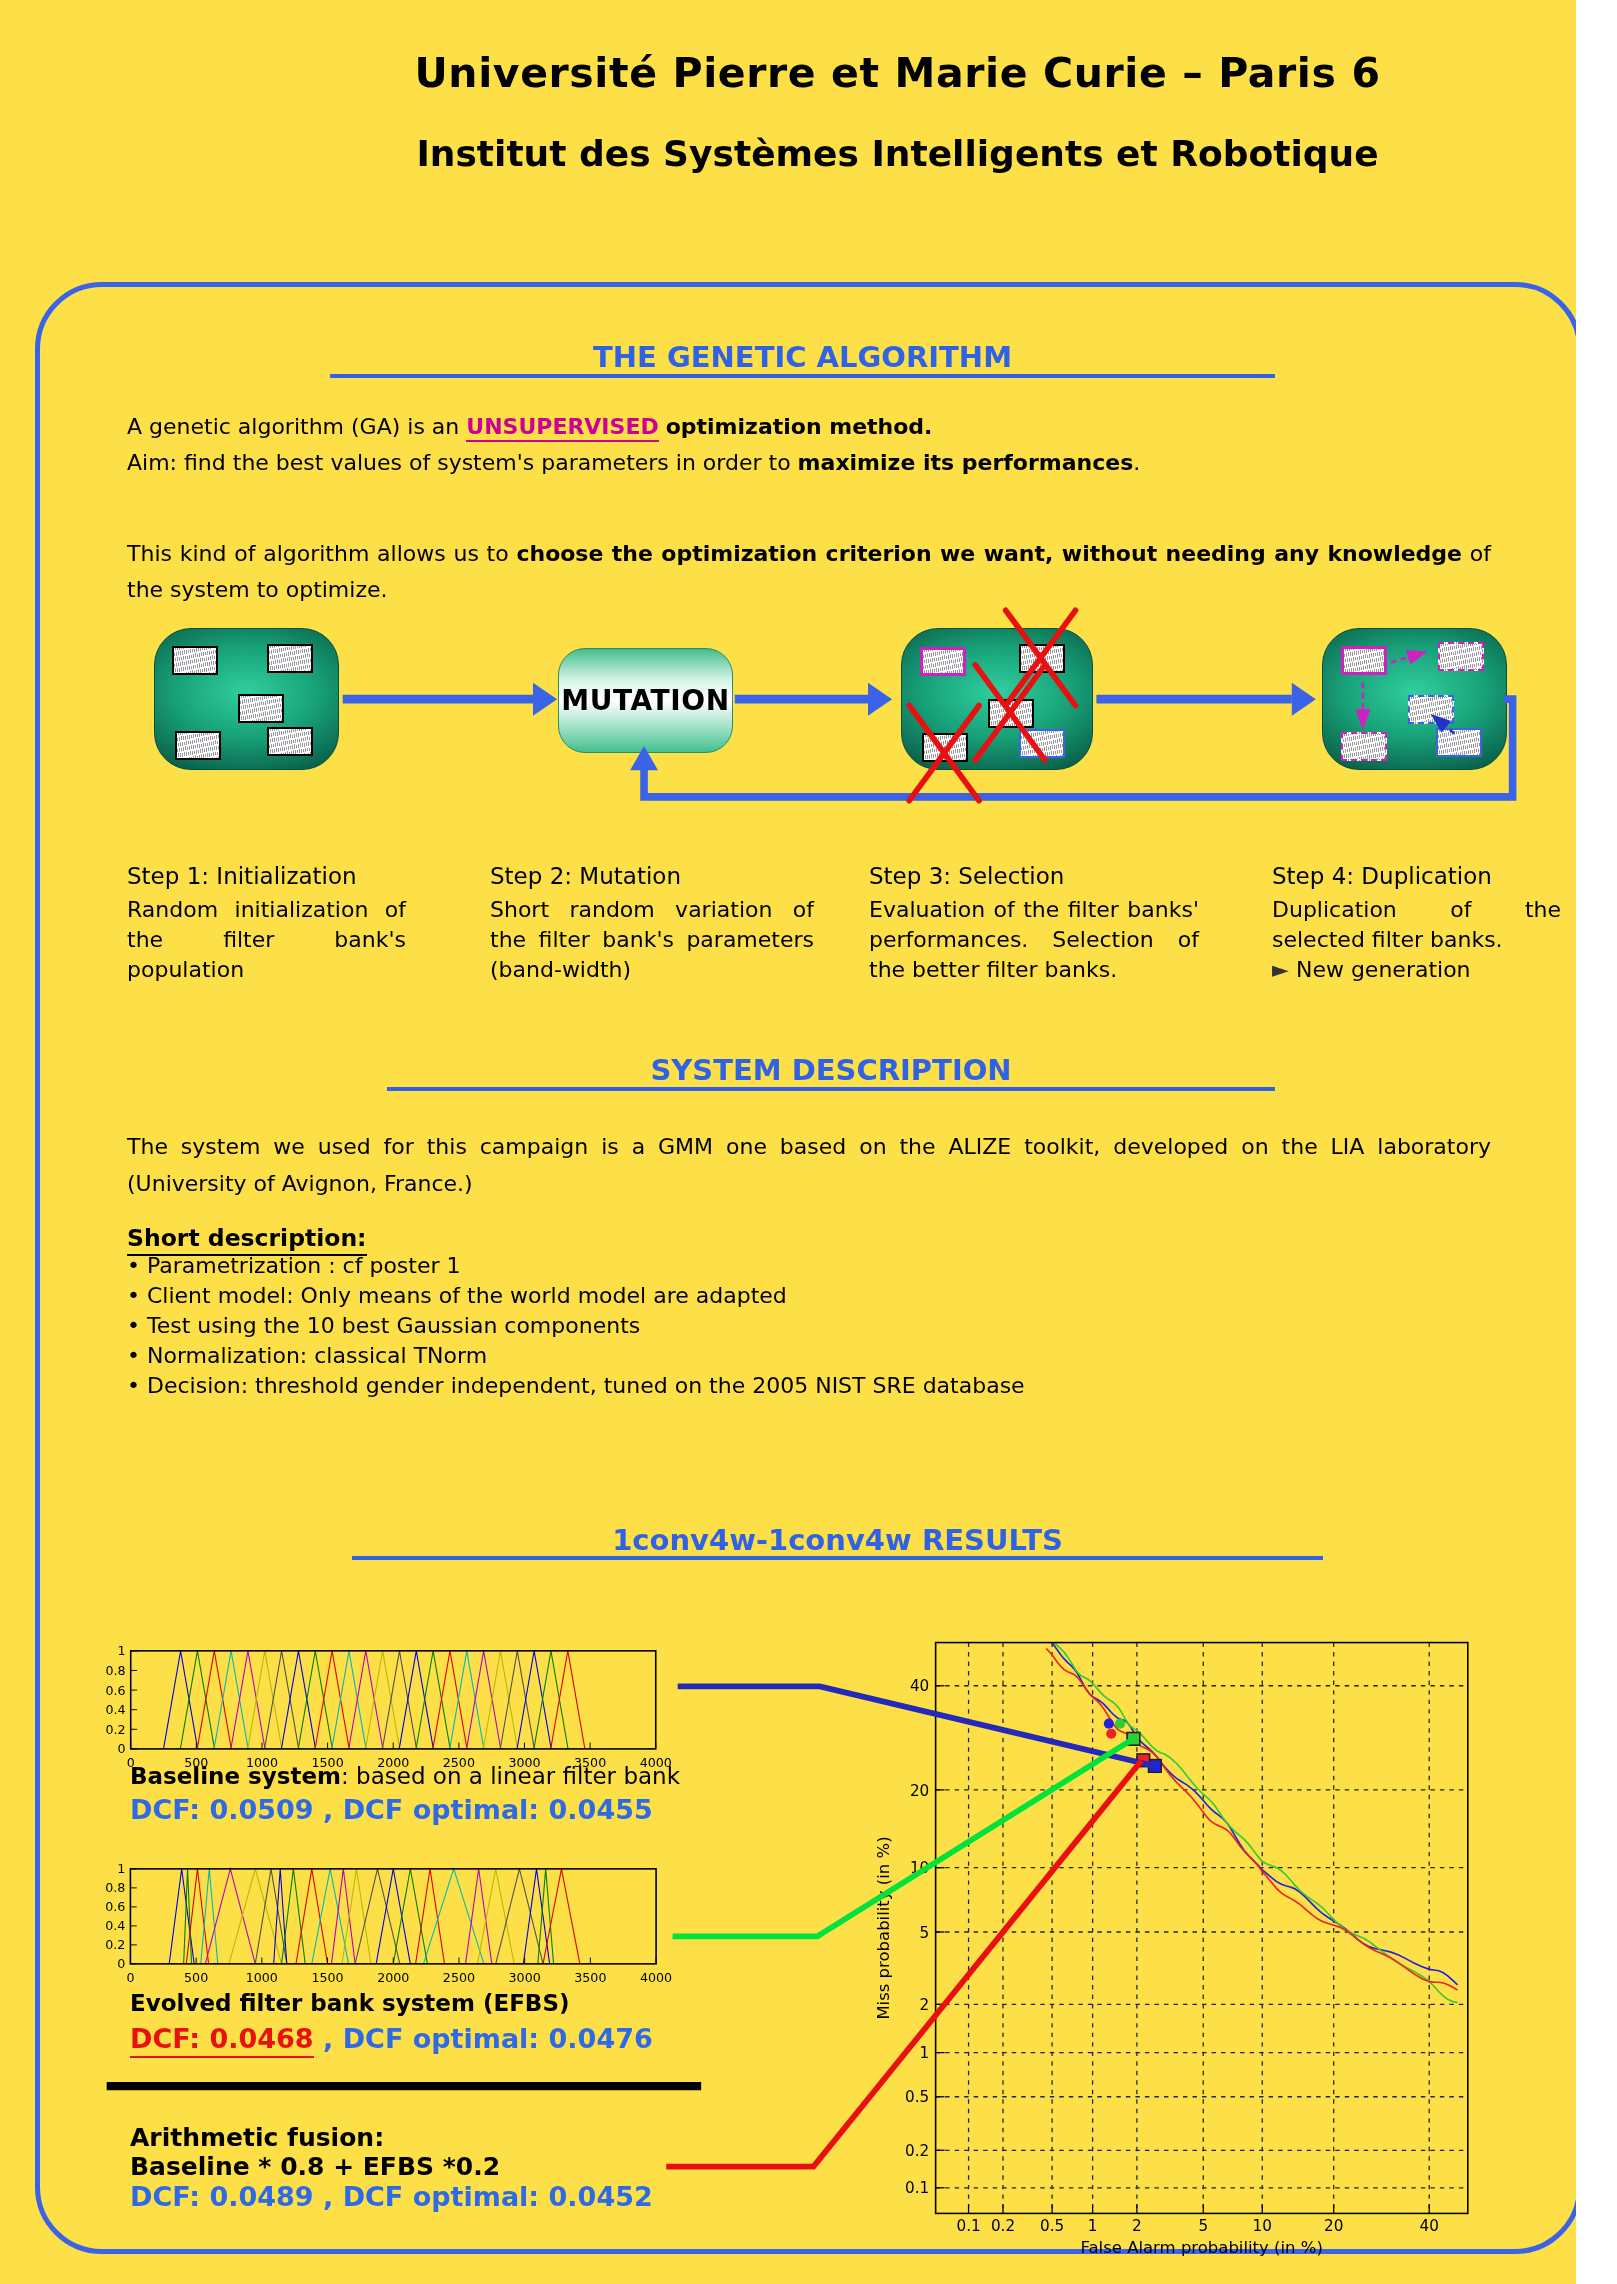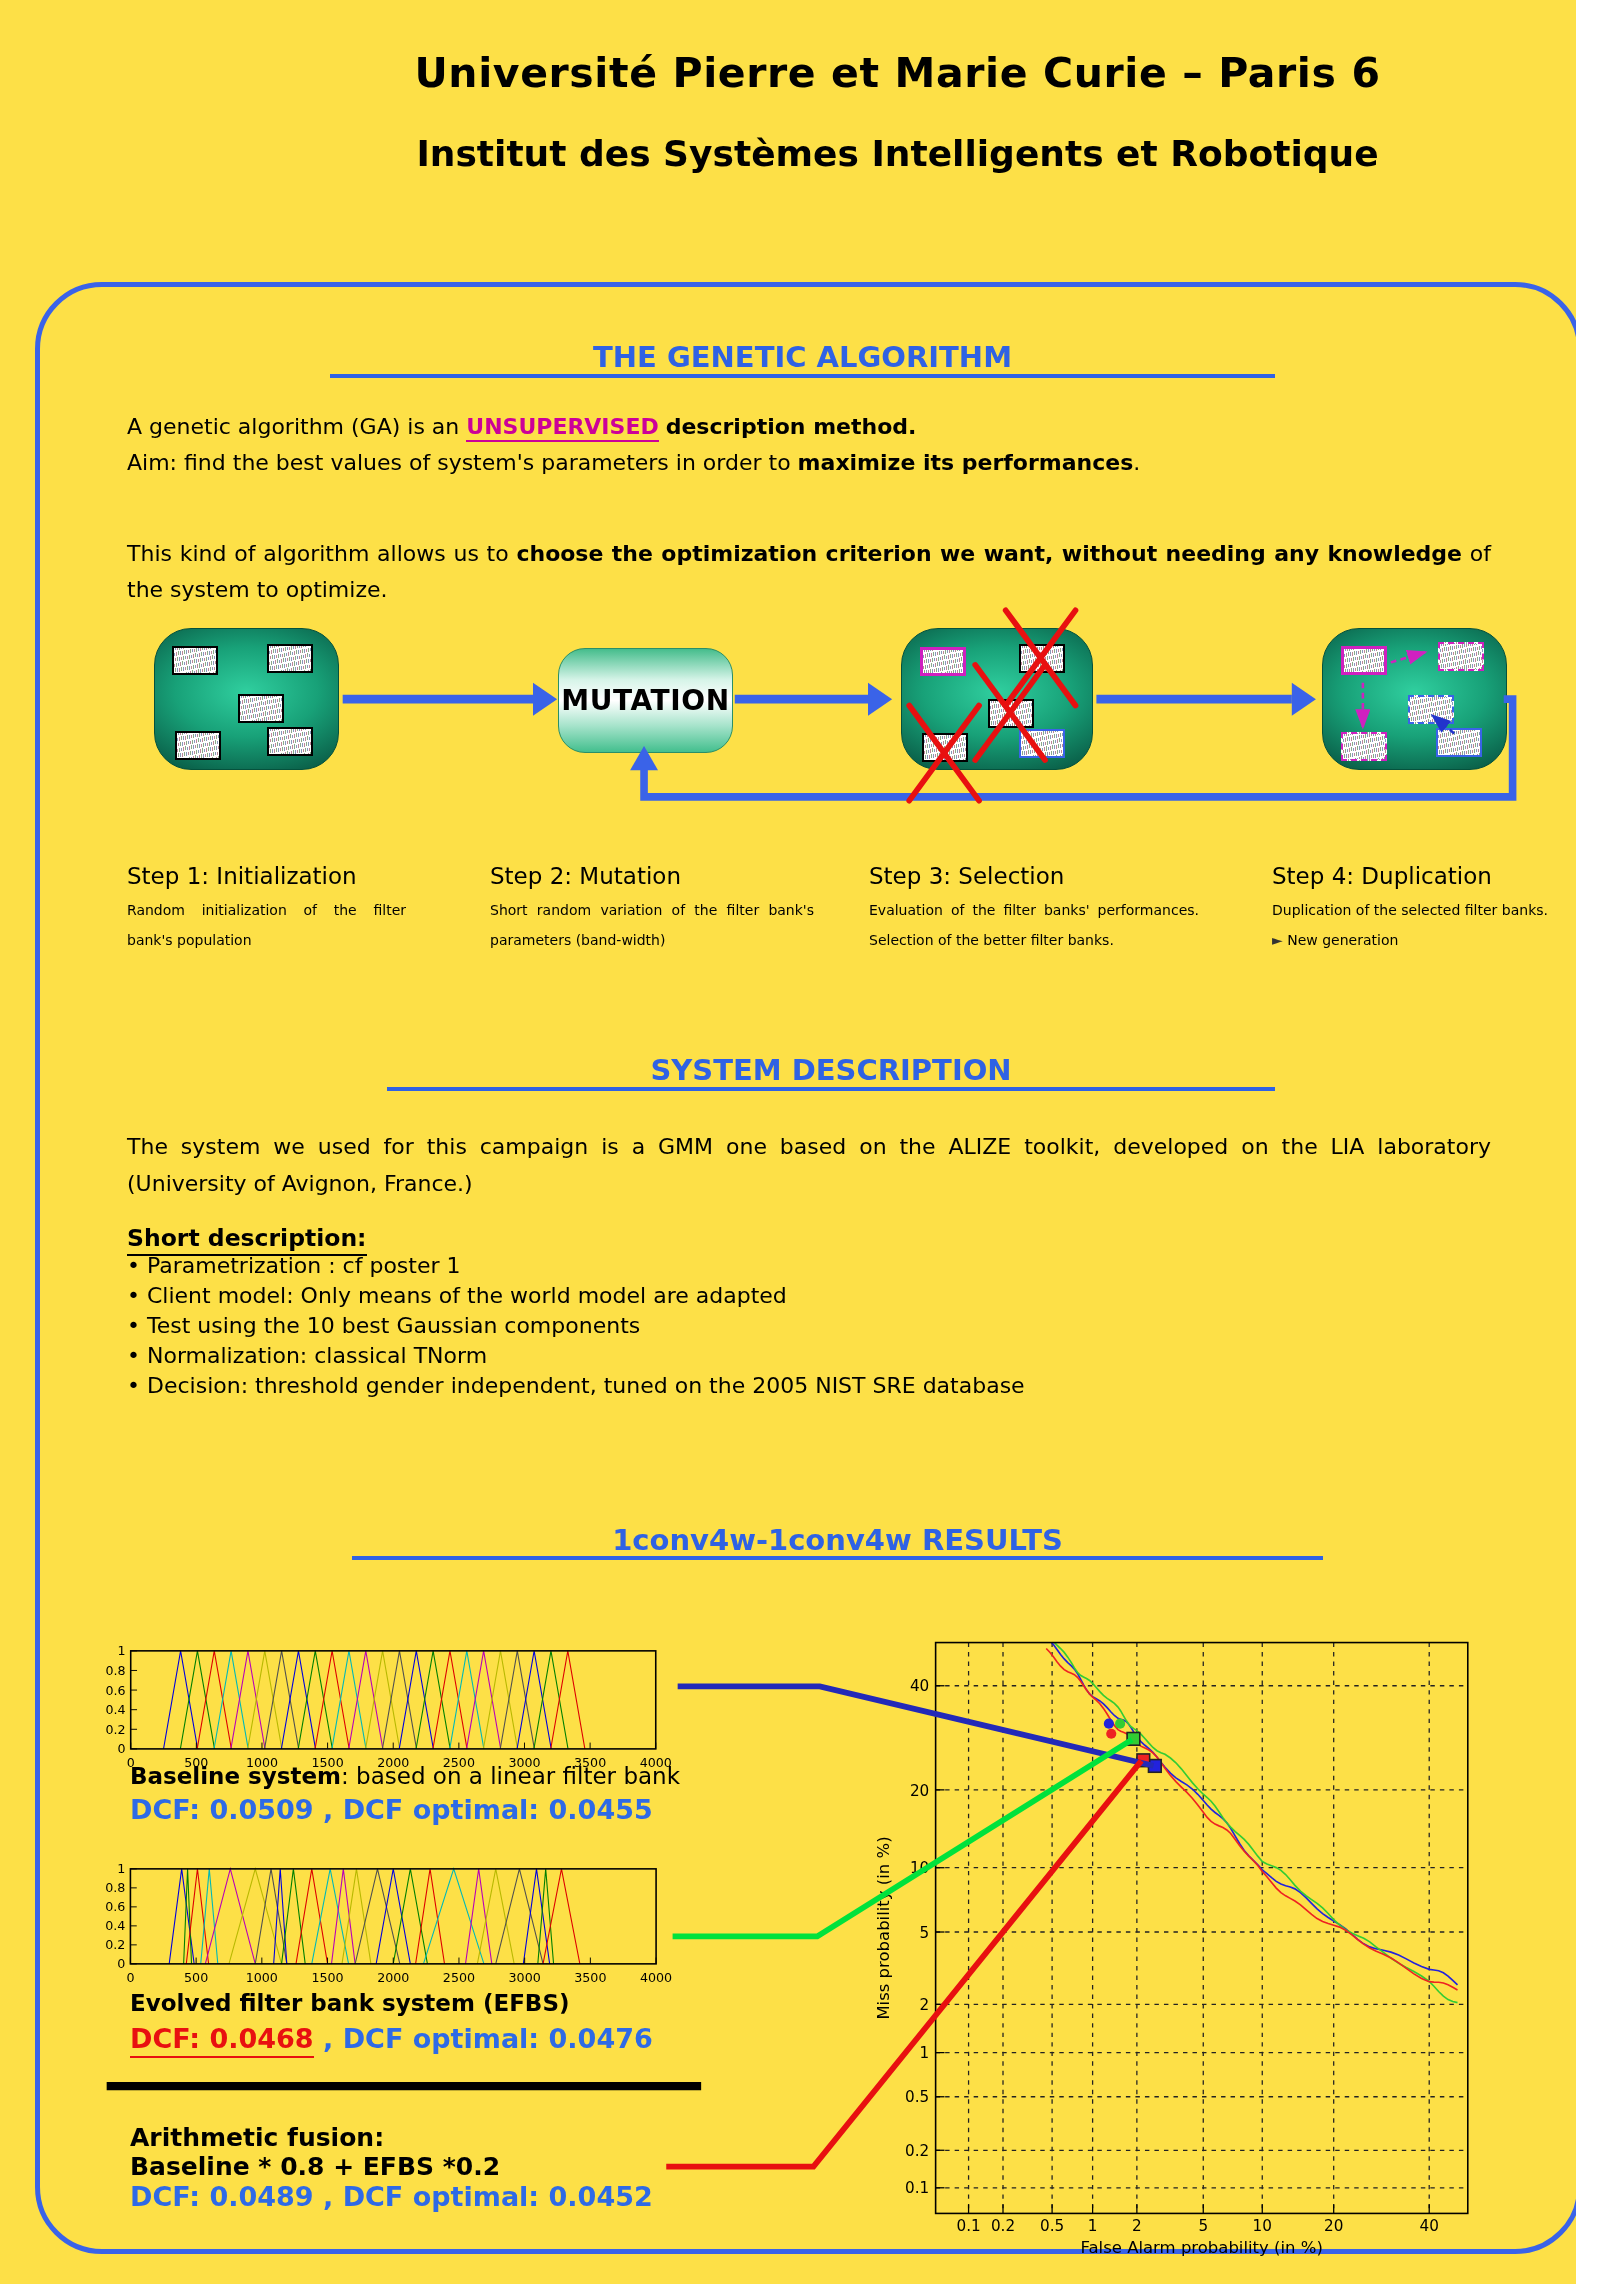--- a/index.html
+++ b/index.html
@@ -13,21 +13,21 @@
   .sec-title{font-size:29px;font-weight:700;color:#2f62e4;text-align:center;white-space:nowrap;}
   .sec-underline{height:3.8px;background:#2f62e4;}
   .body-text{font-size:22px;line-height:36px;}
   .nowrap{white-space:nowrap;}
   .just{text-align:justify;}
   b,strong,.bold{font-weight:700;}
   .mag{color:#cc0099;font-weight:700;border-bottom:2.5px solid #cc0099;padding-bottom:1.3px;}
   .short-label{font-size:23.5px;font-weight:700;border-bottom:2.5px solid #000;padding-bottom:1.9px;}
   .bullet-row{font-size:22px;line-height:30px;white-space:nowrap;}
   .step-title{font-size:23px;font-weight:400;white-space:nowrap;}
-  .step-body{font-size:14px;line-height:30px;text-align:justify;}
+  .step-body{font-size:22px;line-height:30px;text-align:justify;}
   .pop-box{background:radial-gradient(ellipse 75% 62% at 50% 45%, #30cf9f 0%, #18a178 52%, #0a6049 100%);
            border-radius:37px;border:1.3px solid #05523c;box-sizing:border-box;}
   .fbicon{position:absolute;width:46px;height:29px;box-sizing:border-box;border:2.5px solid #000;
           background:
            repeating-linear-gradient(100deg,rgba(255,255,255,0) 0 1.3px,#8899bb 1.3px 1.9px,rgba(255,255,255,0) 1.9px 3.2px,#bb8899 3.2px 3.8px,rgba(255,255,255,0) 3.8px 5px,#8aa98a 5px 5.7px),
            #ffffff;}
   .fb-m{border:3.2px solid #d020c0;}
   .fb-md{border:2.5px dashed #d020c0;}
   .fb-b{border:2.5px solid #3a63e8;}
   .fb-bd{border:2.5px dashed #3a63e8;}
@@ -50,21 +50,21 @@
     <div class="hdr-title">Université Pierre et Marie Curie – Paris 6</div>
     <div class="hdr-sub" style="margin-top:36px;">Institut des Systèmes Intelligents et Robotique</div>
   </div>
 
   <div class="abs frame"></div>
 
   <div class="abs sec-title" style="left:330px;top:340px;width:945px;">THE GENETIC ALGORITHM</div>
   <div class="abs sec-underline" style="left:330px;top:374px;width:945px;"></div>
 
   <div class="abs body-text" style="left:127px;top:409px;width:1370px;">
-    <div class="nowrap"><span>A genetic algorithm (GA) is an </span><span class="mag">UNSUPERVISED</span><span> </span><b>description method.</b></div>
+    <div class="nowrap"><span>A genetic algorithm (GA) is an </span><span class="mag">UNSUPERVISED</span><span> </span><b>optimization method.</b></div>
     <div class="nowrap"><span>Aim: find the best values of system's parameters in order to </span><b>maximize its performances</b><span>.</span></div>
   </div>
 
   <div class="abs body-text just" style="left:127px;top:536px;width:1364px;">
     <span>This kind of algorithm allows us to </span><b>choose the optimization criterion we want, without needing any knowledge</b><span> of the system to optimize.</span>
   </div>
 
   <div class="abs pop-box" style="left:154px;top:628px;width:185px;height:142px;">
     <div class="fbicon" style="left:17px;top:17px;"></div>
     <div class="fbicon" style="left:112px;top:14.6px;"></div>

